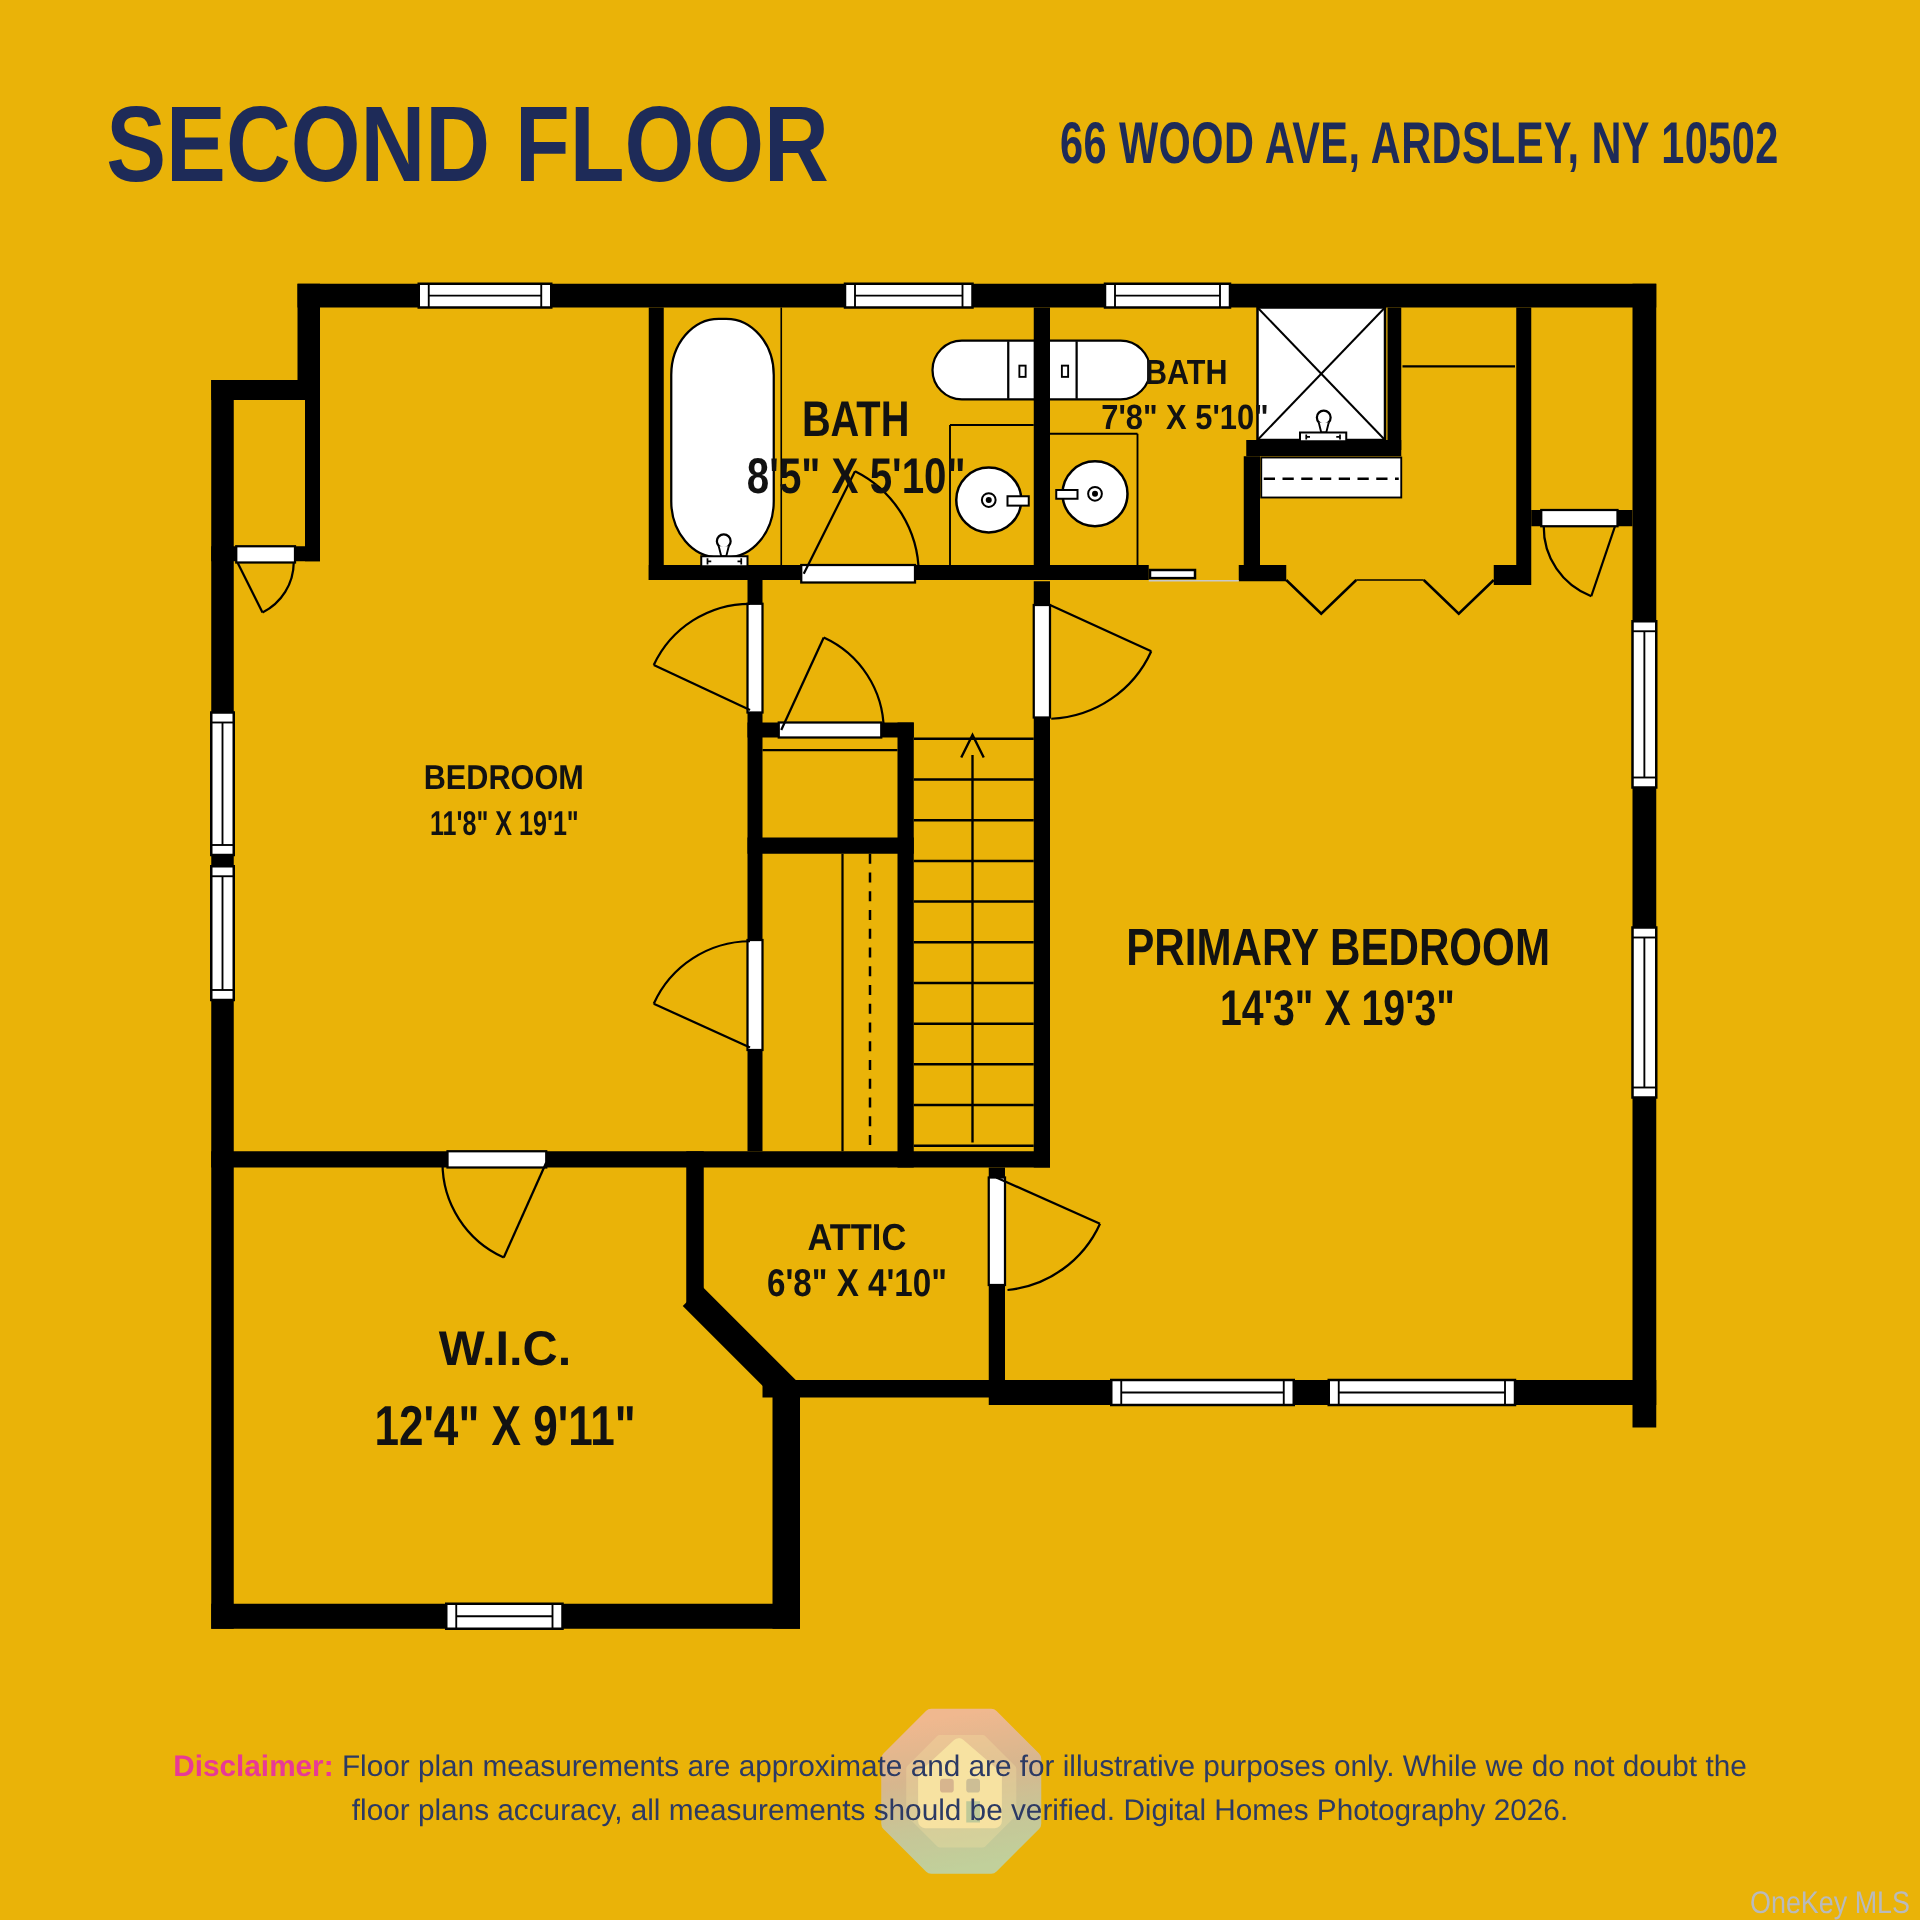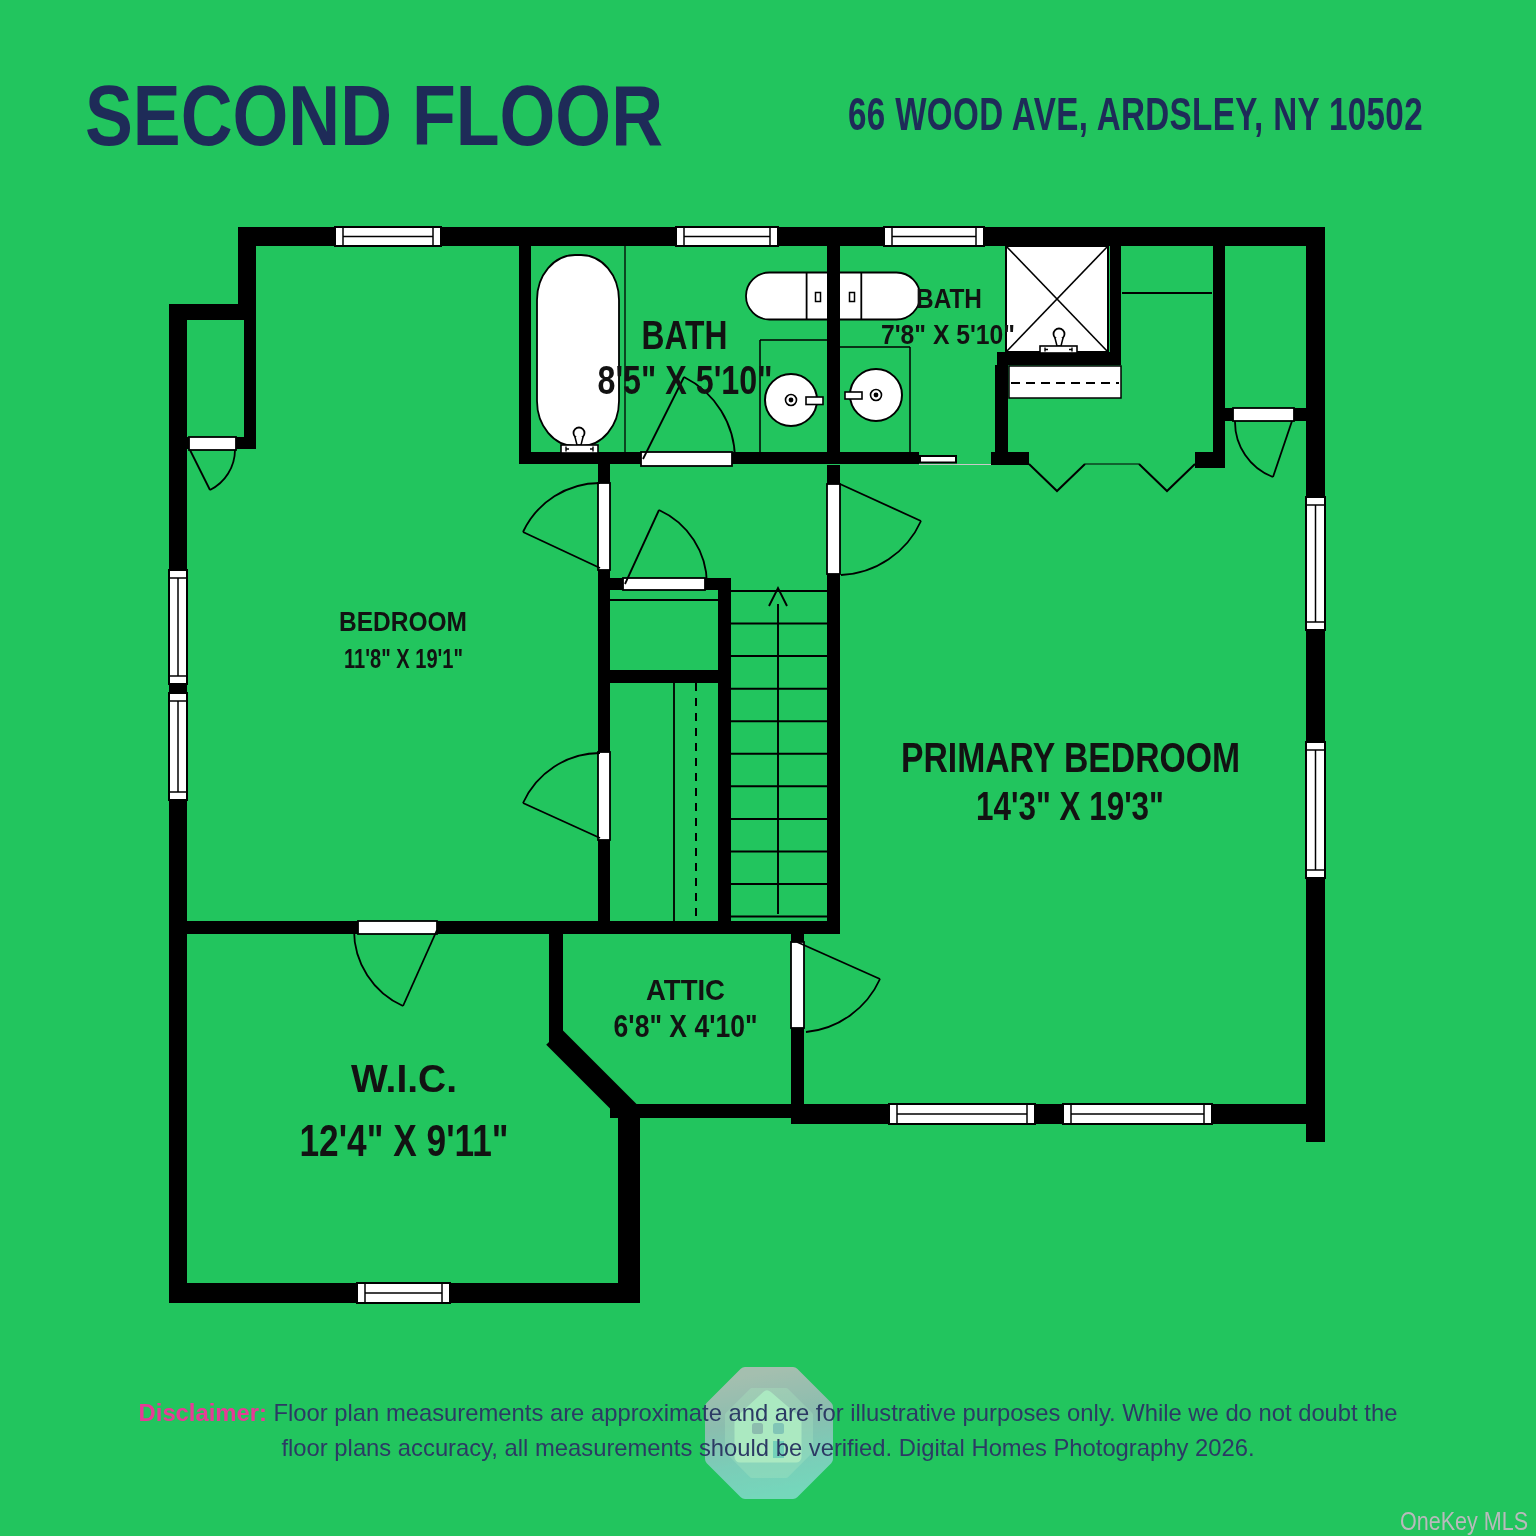--- a/index.html
+++ b/index.html
@@ -1,16 +1,16 @@
 <!DOCTYPE html>
 <html><head>
 <meta charset="utf-8">
 <style>
   html,body{margin:0;padding:0;background:#ffffff;}
-  #page{position:relative;width:1536px;height:1536px;background:#22c55e;overflow:hidden;
+  #page{position:relative;width:1536px;height:1536px;background:#eab308;overflow:hidden;
         font-family:"Liberation Sans", sans-serif;}
   svg{position:absolute;left:0;top:0;}
   text{font-family:"Liberation Sans", sans-serif;}
 </style>
 </head>
 <body>
 <div id="page">
 <svg width="1536" height="1536" viewBox="0 0 1536 1536">
 
   <text x="85" y="145" font-size="86" font-weight="bold" fill="#1e2b58" textLength="578" lengthAdjust="spacingAndGlyphs">SECOND FLOOR</text>

